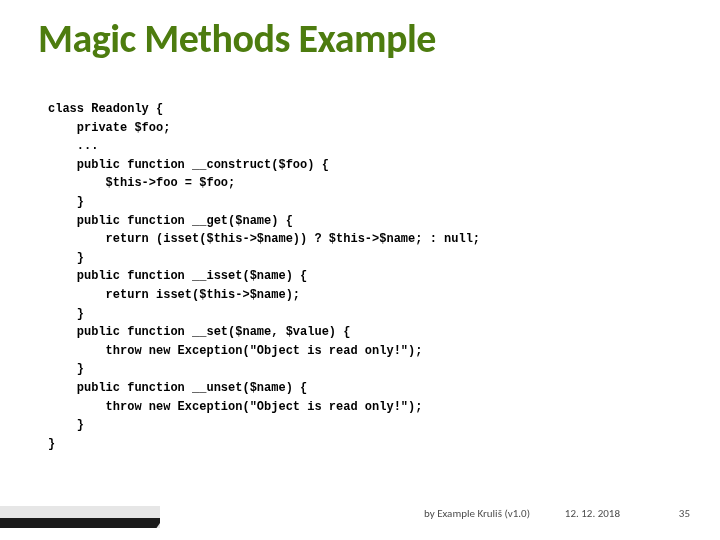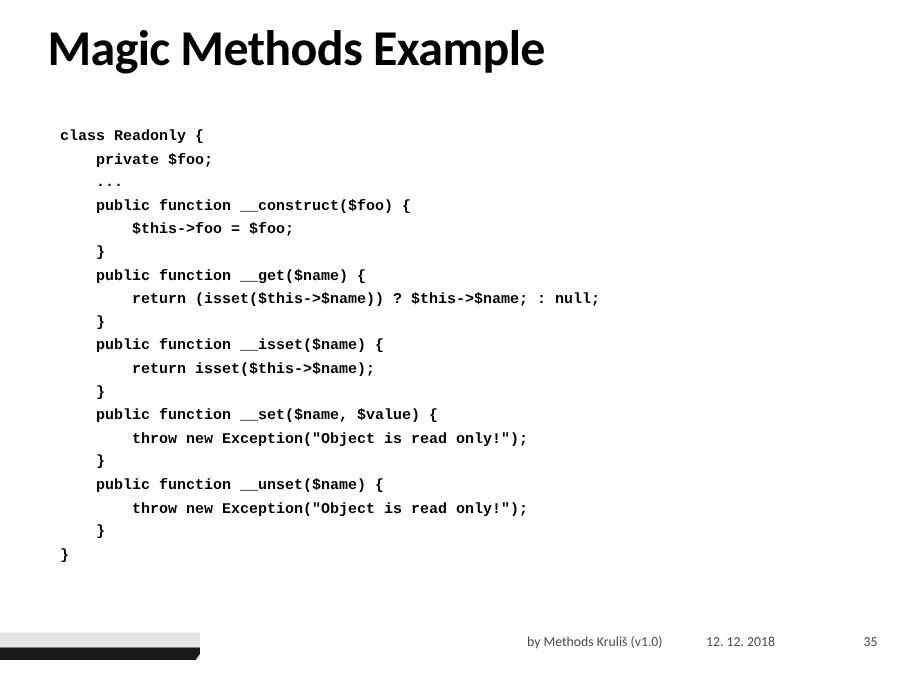--- a/index.html
+++ b/index.html
@@ -15,21 +15,21 @@
   .slide {
     width: 720px;
     height: 540px;
     position: relative;
     box-sizing: border-box;
   }
   .title {
     font-family: "Segoe UI", Calibri, Arial, sans-serif;
     font-weight: 700;
     font-size: 40px;
-    color: #000000;
+    color: #4d7c0f;
     position: absolute;
     left: 38px;
     top: 14px;
     letter-spacing: -0.5px;
   }
   .code-block {
     position: absolute;
     left: 48px;
     top: 100px;
     font-family: "Courier New", Courier, monospace;
@@ -82,21 +82,21 @@
     bottom: 0;
   }
   .footer .date {
     position: absolute;
     right: 100px;
     bottom: 0;
     text-align: right;
   }
   .footer .page {
     position: absolute;
-    right: 18px;
+    right: 30px;
     bottom: 0;
     text-align: center;
   }
 </style>
 </head>
 <body>
 
 <div class="slide">
 
   <div class="title">Magic Methods Example</div>
@@ -120,18 +120,18 @@
 <span>        throw new Exception("Object is read only!");</span>
 <span>    }</span>
 <span>}</span></div>
 
   <div class="deco">
     <div class="bar1"></div>
     <div class="bar2"></div>
   </div>
 
   <div class="footer">
-    <span class="author">by Methods Kruliš (v1.0)</span>
+    <span class="author">by Example Kruliš (v1.0)</span>
     <span class="date">12. 12. 2018</span>
     <span class="page">35</span>
   </div>
 
 </div>
 
 </body></html>

